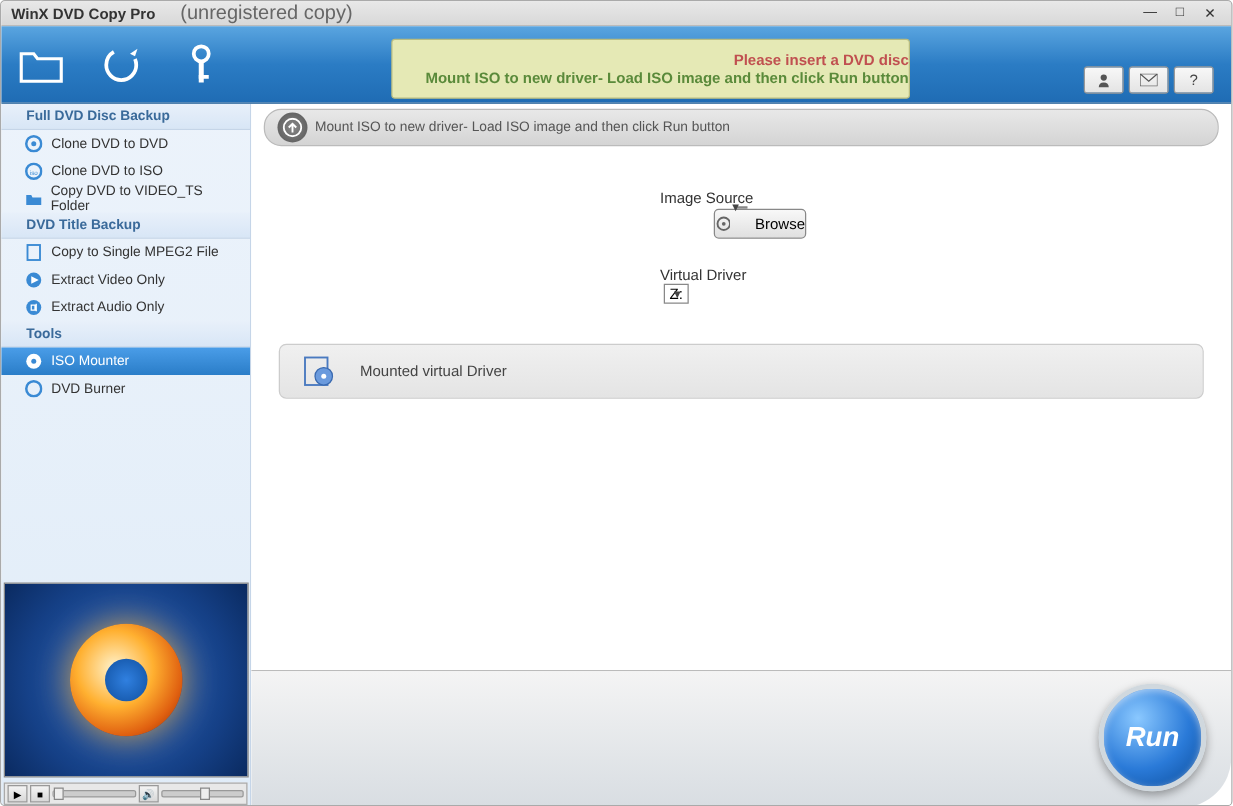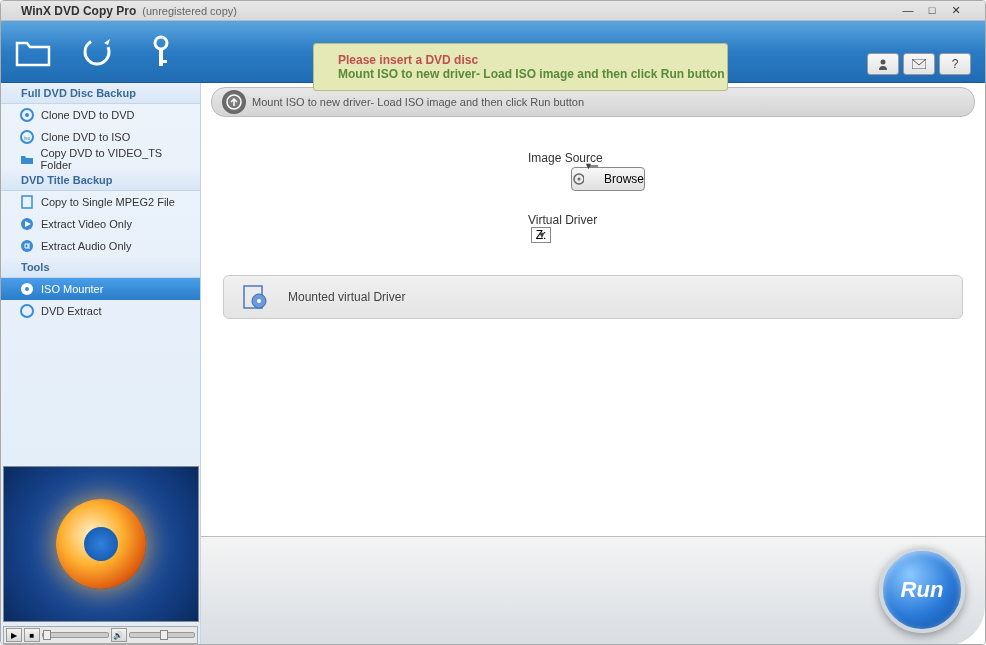--- a/index.html
+++ b/index.html
@@ -1,27 +1,27 @@
 <!DOCTYPE html>
 <html><head>
   <meta charset="utf-8">
   <style>
     * { margin: 0; padding: 0; box-sizing: border-box; font-family: Arial, sans-serif; }
     body { width: 986px; height: 645px; background: #fff; overflow: hidden; border: 1px solid #aaa; border-radius: 4px; }
     
-    .titlebar { height: 20px; background: linear-gradient(#e8e8e8, #d8d8d8); display: flex; align-items: center; padding: 0 20px; border-bottom: 1px solid #bbb; }
+    .titlebar { height: 20px; background: linear-gradient(#e8e8e8, #d8d8d8); display: flex; align-items: center; padding: 0 8px; border-bottom: 1px solid #bbb; }
     .titlebar-title { font-size: 12px; font-weight: bold; color: #333; }
-    .titlebar-sub { font-size: 11px; color: #666; margin-left: 6px; }
+    .titlebar-sub { font-size: 16px; color: #666; margin-left: 20px; }
     .titlebar-spacer { flex: 1; }
     .winctrl { width: 18px; height: 14px; margin-left: 6px; font-size: 11px; text-align: center; cursor: pointer; color: #333; }
     
     .toolbar { height: 62px; background: linear-gradient(#5aa5e0, #2b7cc4 50%, #1f6cb4); display: flex; align-items: center; padding: 0 10px; border-bottom: 1px solid #1a5a94; position: relative; }
     .tool-btn { width: 44px; height: 44px; margin-right: 20px; display: flex; align-items: center; justify-content: center; cursor: pointer; }
     
-    .notice-box { position: absolute; left: 312px; top: 22px; width: 415px; height: 48px; background: #e5e9b5; border: 1px solid #b8bc80; border-radius: 3px; display: flex; flex-direction: column; align-items: flex-start; justify-content: center; padding-left: 24px; }
+    .notice-box { position: absolute; left: 312px; top: 10px; width: 415px; height: 48px; background: #e5e9b5; border: 1px solid #b8bc80; border-radius: 3px; display: flex; flex-direction: column; align-items: flex-end; justify-content: center; padding-left: 24px; }
     .notice-line1 { color: #c05050; font-size: 12px; font-weight: bold; }
     .notice-line2 { color: #5a8a3a; font-size: 12px; font-weight: bold; }
     
     .topright-btns { position: absolute; right: 14px; top: 32px; display: flex; gap: 4px; }
     .tr-btn { width: 32px; height: 22px; background: linear-gradient(#f8f8f8, #e4e4e4); border: 1px solid #999; border-radius: 3px; display: flex; align-items: center; justify-content: center; cursor: pointer; font-size: 12px; color: #444; }
     
     .body-area { display: flex; height: 563px; }
     
     .sidebar { width: 200px; background: linear-gradient(#ecf3fb, #e0ecf8); border-right: 1px solid #c5d5e8; display: flex; flex-direction: column; }
     .side-section { font-size: 11px; font-weight: bold; color: #3a6a9a; padding: 4px 20px; background: linear-gradient(#e8f0fa, #d8e6f6); border-bottom: 1px solid #c5d5e8; }
@@ -180,21 +180,21 @@
           </svg>
         </span>
       <span>ISO Mounter</span>
     </div>
     <div class="side-item">
       <span class="side-icon">
           <svg width="14" height="14">
             <circle cx="7" cy="7" r="6" fill="none" stroke="#3a8ad4" stroke-width="2"></circle>
           </svg>
         </span>
-      <span>DVD Extract</span>
+      <span>DVD Burner</span>
     </div>
 
     <div class="preview-box">
       <div class="flame-circle"></div>
     </div>
     <div class="player-ctrl">
       <div class="pc-btn">▶</div>
       <div class="pc-btn">■</div>
       <div class="pc-slider">
           <div class="pc-slider-thumb"></div>

